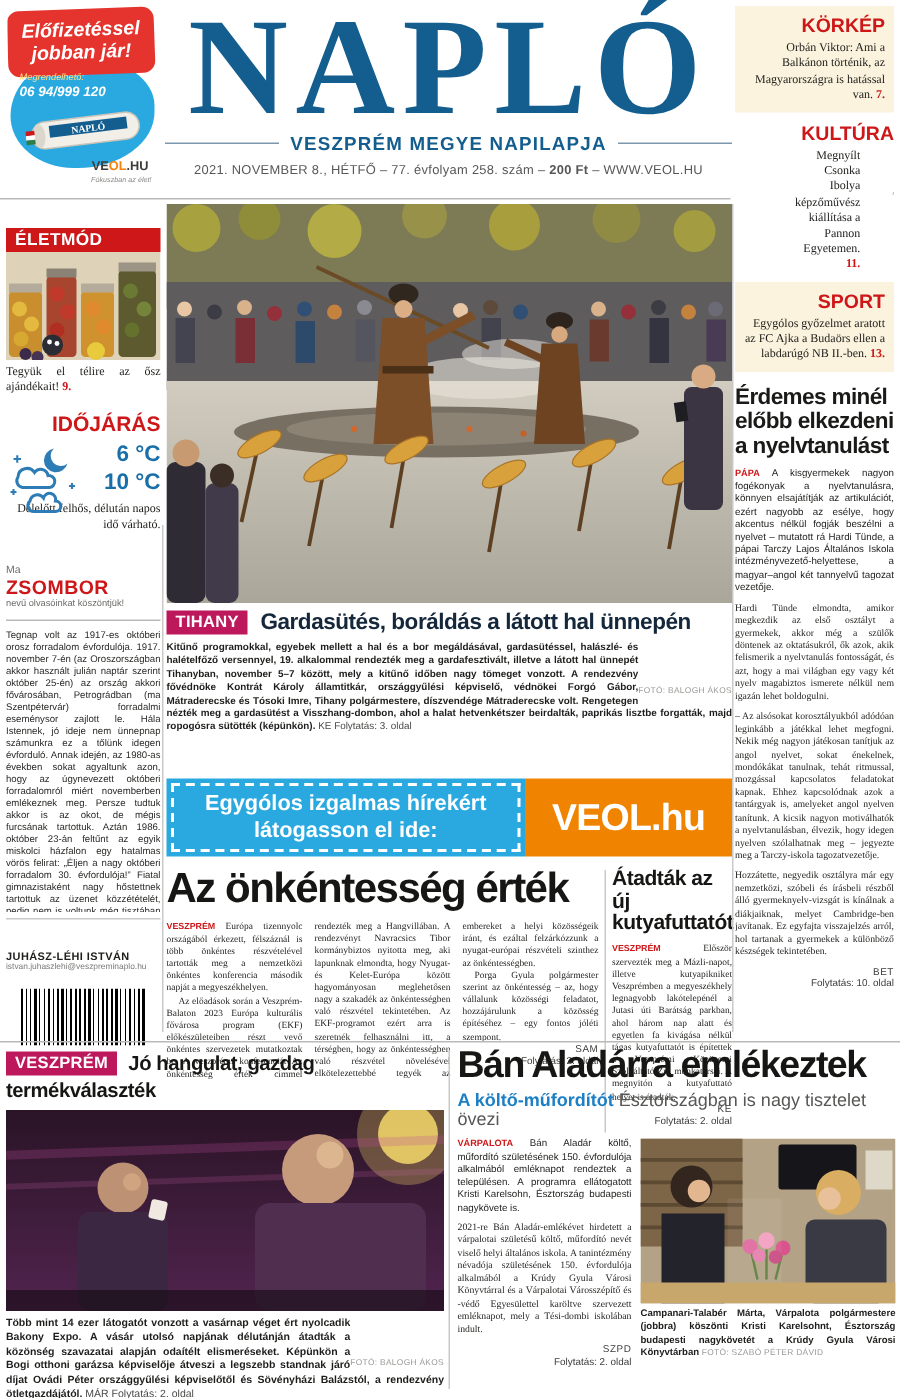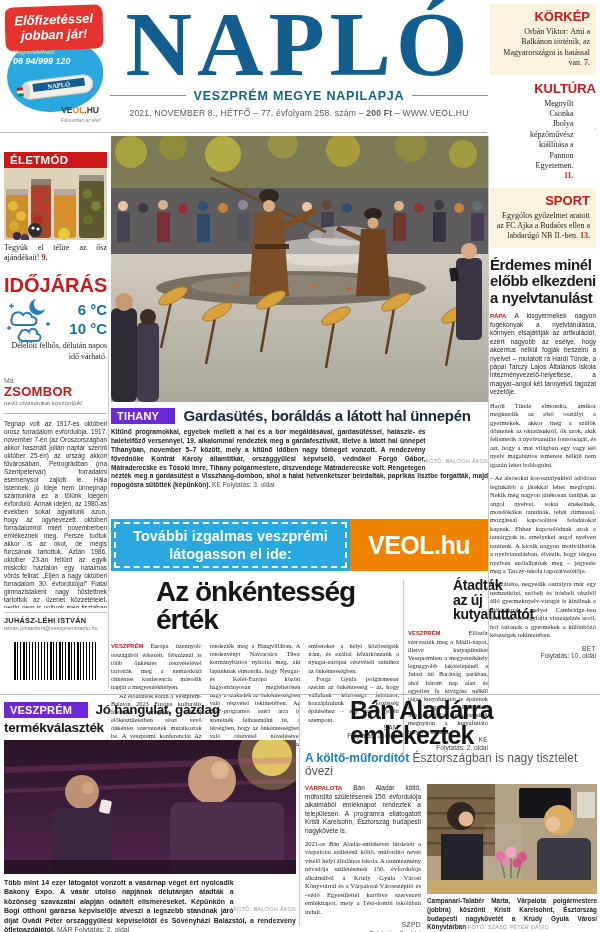--- a/index.html
+++ b/index.html
@@ -1,21 +1,21 @@
 <!DOCTYPE html>
 <html lang="hu"><head>
 <meta charset="utf-8">
 <style>
   html,body{margin:0;padding:0;background:#e9e9e9;}
   .page{position:relative;width:600px;height:932px;background:#fff;overflow:hidden;
         font-family:"Liberation Sans",sans-serif;color:#1d1d1b;margin:0 auto;}
   .abs{position:absolute;}
-  .hl{font-weight:bold;letter-spacing:-0.8px;line-height:1.0;color:#161614;margin-left:45px;}
-  .tag{display:inline-block;background:#6d28d9;color:#fff;font-weight:bold;
-       font-size:11px;padding:2px 16px 2px 6px;letter-spacing:0.2px;vertical-align:middle;}
+  .hl{font-weight:bold;letter-spacing:-0.8px;line-height:1.0;color:#161614;}
+  .tag{display:inline-block;background:#be185d;color:#fff;font-weight:bold;
+       font-size:11px;padding:2px 6px 2px 6px;letter-spacing:0.2px;vertical-align:middle;}
   .redhead{color:#cd1719;font-weight:bold;text-align:right;font-size:13px;}
   .cream{background:#fbf3dd;}
   .railtext{font-family:"Liberation Serif",serif;font-size:8px;line-height:1.3;text-align:right;color:#1d1d1b;}
   .pgno{color:#cd1719;font-weight:bold;}
   .loc{color:#cd1719;font-weight:bold;font-family:"Liberation Sans",sans-serif;font-size:0.94em;}
   .cap{font-size:6.6px;font-weight:bold;line-height:1.35;text-align:justify;color:#1d1d1b;}
   .cont-inline{font-weight:normal;color:#4a4a48;}
   .credit{font-size:5.6px;color:#9a9a98;font-weight:normal;letter-spacing:0.2px;white-space:nowrap;}
   .sigrow{text-align:right;font-size:6.6px;color:#3c3c3b;letter-spacing:0.4px;}
   .controw{text-align:right;font-size:6.6px;color:#3c3c3b;}
@@ -48,21 +48,21 @@
                       color:#fff;font-weight:bold;font-size:14.5px;text-align:center;line-height:1.25;}
   .banner-orange{width:138px;background:#f08300;display:flex;align-items:center;justify-content:center;
                  color:#fff;font-weight:bold;font-size:25px;letter-spacing:-0.5px;}
   
   .eletmod-bar{background:#cd1719;color:#fff;font-weight:bold;font-size:11.5px;padding:2px 0 2px 6px;letter-spacing:0.3px;}
   .leftnote{font-family:"Liberation Serif",serif;font-size:8px;line-height:1.3;text-align:justify;}
   .temp{color:#1a6fa8;font-weight:bold;font-size:15px;text-align:right;line-height:1.25;}
   .forecast{font-family:"Liberation Serif",serif;font-size:8px;text-align:right;line-height:1.3;margin-top:3px;}
   .greet-title{color:#1a6fa8;font-weight:bold;font-size:14px;line-height:1.08;letter-spacing:-0.3px;}
   .greet-body{font-size:6.4px;line-height:1.25;text-align:justify;color:#2a2a28;}
-  .author{font-size:7.3px;font-weight:bold;letter-spacing:0.3px;border-top:1px solid #c9c9c7;padding-top:3px;}
+  .author{font-size:7.3px;font-weight:bold;letter-spacing:0.3px;border-top:1px solid #c9c9c7;padding-top:20px;}
   .email{font-size:5.6px;color:#7a7a78;}
   .barcode{width:84px;height:38px;margin:7px auto 0 auto;border:4px solid #fff;
     background:repeating-linear-gradient(90deg,#000 0 1.5px,#fff 1.5px 3px,#000 3px 3.8px,#fff 3.8px 6px,#000 6px 7px,#fff 7px 9px);}
   
   .langhead{font-weight:bold;font-size:15px;line-height:1.1;letter-spacing:-0.4px;color:#1a1a18;}
   .langbody{font-size:6.5px;line-height:1.3;}
   .langbody p{margin:0 0 5px 0;text-align:justify;}
   .lead-sans{font-family:"Liberation Sans",sans-serif;}
   .volcols{column-count:3;column-gap:8px;font-size:6.3px;line-height:1.3;}
   .volcols p{margin:0;text-align:justify;font-family:"Liberation Serif",serif;}
@@ -179,21 +179,21 @@
       <circle cx="31" cy="62" r="7" fill="#2c2c34"></circle>
         <circle cx="29" cy="60" r="1.6" fill="#fff"></circle>
         <circle cx="34" cy="61" r="1.6" fill="#fff"></circle>
       <circle cx="60" cy="66" r="6" fill="#e7cb3c"></circle>
       <circle cx="13" cy="68" r="4" fill="#3c2a4a"></circle>
         <circle cx="21" cy="70" r="4" fill="#463456"></circle>
     </svg>
     <div class="leftnote" style="margin-top:3px;"><span>Tegyük el télire az ősz ajándékait! </span><span class="pgno">9.</span></div>
 
     <div style="position:relative;height:96px;margin-top:10px;">
-      <div class="redhead" style="font-size:20px;">IDŐJÁRÁS</div>
+      <div class="redhead" style="font-size:14px;">IDŐJÁRÁS</div>
       <svg class="abs" style="left:0;top:20px;" width="46" height="54" viewBox="0 0 46 54">
         <path d="M32,5 a8,8 0 1,0 9,10 a6.5,6.5 0 1,1 -9,-10 z" fill="#2e7cb5"></path>
         <path d="M8,24 a6,6 0 0,1 11,-3 a5,5 0 0,1 9,2 a4,4 0 0,1 1,8 l-18,0 a4.5,4.5 0 0,1 -3,-7 z" fill="none" stroke="#2e7cb5" stroke-width="2"></path>
         <path d="M16,40 a5,5 0 0,1 9,-2 a4,4 0 0,1 8,2 a3.5,3.5 0 0,1 0,7 l-14,0 a4,4 0 0,1 -3,-7 z" fill="none" stroke="#2e7cb5" stroke-width="2"></path>
         <path d="M5,12 h5 M7.5,9.5 v5 M42,30 h4 M44,28 v4 M3,34 h4 M5,32 v4" stroke="#2e7cb5" stroke-width="1.4"></path>
       </svg>
       <div class="temp" style="margin-top:4px;">6 °C</div>
       <div class="temp">10 °C</div>
       <div class="forecast">Délelőtt felhős, délután napos idő várható.</div>
     </div>
@@ -303,21 +303,21 @@
       <span class="hl" style="font-size:15px;letter-spacing:-0.3px;color:#15273a;margin-left:4px;vertical-align:middle;">Gardasütés, boráldás a látott hal ünnepén</span>
     </div>
     <div class="cap" style="margin-top:4px;">
       <span class="credit" style="float:right;margin-top:30px;">FOTÓ: BALOGH ÁKOS</span>
       <span>Kitűnő programokkal, egyebek mellett a hal és a bor megáldásával, gardasütéssel, halászlé- és halételfőző versennyel, 19. alkalommal rendezték meg a gardafesztivált, illetve a látott hal ünnepét Tihanyban, november 5–7 között, mely a kitűnő időben nagy tömeget vonzott. A rendezvény fővédnöke Kontrát Károly államtitkár, országgyűlési képviselő, védnökei Forgó Gábor, Mátraderecske és Tósoki Imre, Tihany polgármestere, díszvendége Mátraderecske volt. Rengetegen nézték meg a gardasütést a Visszhang-dombon, ahol a halat hetvenkétszer beirdalták, paprikás lisztbe forgatták, majd ropogósra sütötték (képünkön). </span><span class="cont-inline">KE </span><span class="cont-inline">Folytatás: 3. oldal</span>
     </div>
   </div>
 
   <div class="abs banner" style="left:111px;top:519px;">
     <div class="banner-blue">
-      <div class="inner">További izgalmas veszprémi látogasson el ide:</div>
+      <div class="inner">Egygólos izgalmas hírekért látogasson el ide:</div>
     </div>
     <div class="banner-orange">VEOL.hu</div>
   </div>
 
   <div class="abs" style="left:111px;top:578px;width:288px;">
     <div class="hl" style="font-size:28px;letter-spacing:-1px;">Az önkéntesség érték</div>
     <div class="volcols" style="margin-top:8px;height:142px;">
       <p><span class="loc">VESZPRÉM</span> <span>Európa tizennyolc országából érkezett, félszáznál is több önkéntes részvételével tartották meg a nemzetközi önkéntes konferencia második napját a megyeszékhelyen.</span></p>
       <p>Az előadások során a Veszprém-Balaton 2023 Európa kulturális fővárosa program (EKF) előkészületeiben részt vevő önkéntes szervezetek mutatkoztak be. A veszprémi konferenciát Az önkéntesség érték címmel rendezték meg a Hangvillában. A rendezvényt Navracsics Tibor kormánybiztos nyitotta meg, aki lapunknak elmondta, hogy Nyugat- és Kelet-Európa között hagyományosan meglehetősen nagy a szakadék az önkéntességben való részvétel tekintetében. Az EKF-programot ezért arra is szeretnék felhasználni itt, a térségben, hogy az önkéntességben való részvétel növelésével elkötelezettebbé tegyék az embereket a helyi közösségeik iránt, és ezáltal felzárkózzunk a nyugat-európai részvételi szinthez az önkéntességben.</p>
       <p>Porga Gyula polgármester szerint az önkéntesség – az, hogy vállalunk közösségi feladatot, hozzájárulunk a közösség építéséhez – egy fontos jóléti szempont.</p>

